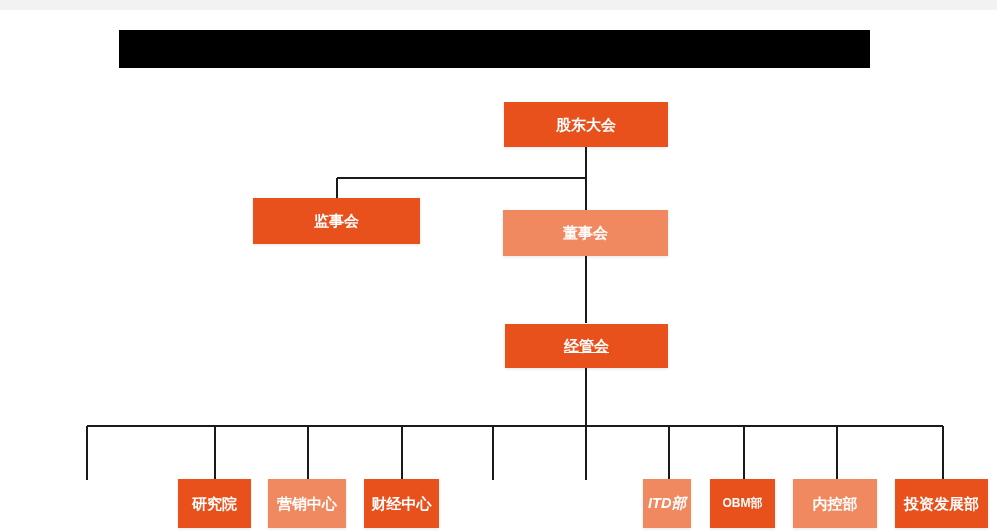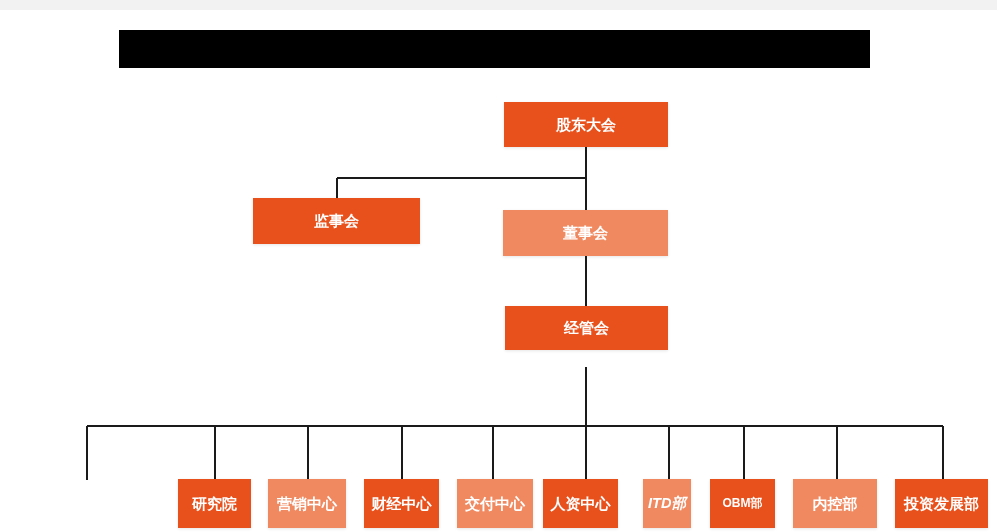--- a/index.html
+++ b/index.html
@@ -36,21 +36,21 @@
     line-height:1.3;
     box-shadow:0 1px 3px rgba(0,0,0,0.10);
     box-sizing:border-box;
   }
   .node.dark{background:var(--dark);}
   .node.light{background:var(--light);justify-content:center;}
   
   .n-root{left:504px;top:92px;width:164px;height:45px;}
   .n-supervisory{left:253px;top:188px;width:167px;height:46px;}
   .n-board{left:503px;top:200px;width:165px;height:46px;}
-  .n-management{left:505px;top:296px;width:163px;height:44px;}
+  .n-management{left:505px;top:314px;width:163px;height:44px;text-decoration:underline;}
   
   .dept{top:469px;height:49px;}
   .d0{left:5px;width:157px;font-size:12.5px;line-height:1.35;}
   .d1{left:178px;width:73px;}
   .d2{left:268px;width:78px;}
   .d3{left:364px;width:75px;}
   .d4{left:457px;width:76px;}
   .d5{left:543px;width:75px;}
   .d6{left:643px;width:48px;font-size:14.5px;font-style:italic;}
   .d7{left:710px;width:65px;font-size:12px;}
@@ -105,27 +105,21 @@
   </div>
 
   <div class="node light dept d2">
     <span class="label">营销中心</span>
   </div>
 
   <div class="node dark dept d3">
     <span class="label">财经中心</span>
   </div>
 
-  <div class="node light dept d4">
-    <span class="label">交付中心</span>
-  </div>
 
-  <div class="node dark dept d5">
-    <span class="label">人资中心</span>
-  </div>
 
   <div class="node light dept d6">
     <span class="label">ITD部</span>
   </div>
 
   <div class="node dark dept d7">
     <span class="label">OBM部</span>
   </div>
 
   <div class="node light dept d8">

